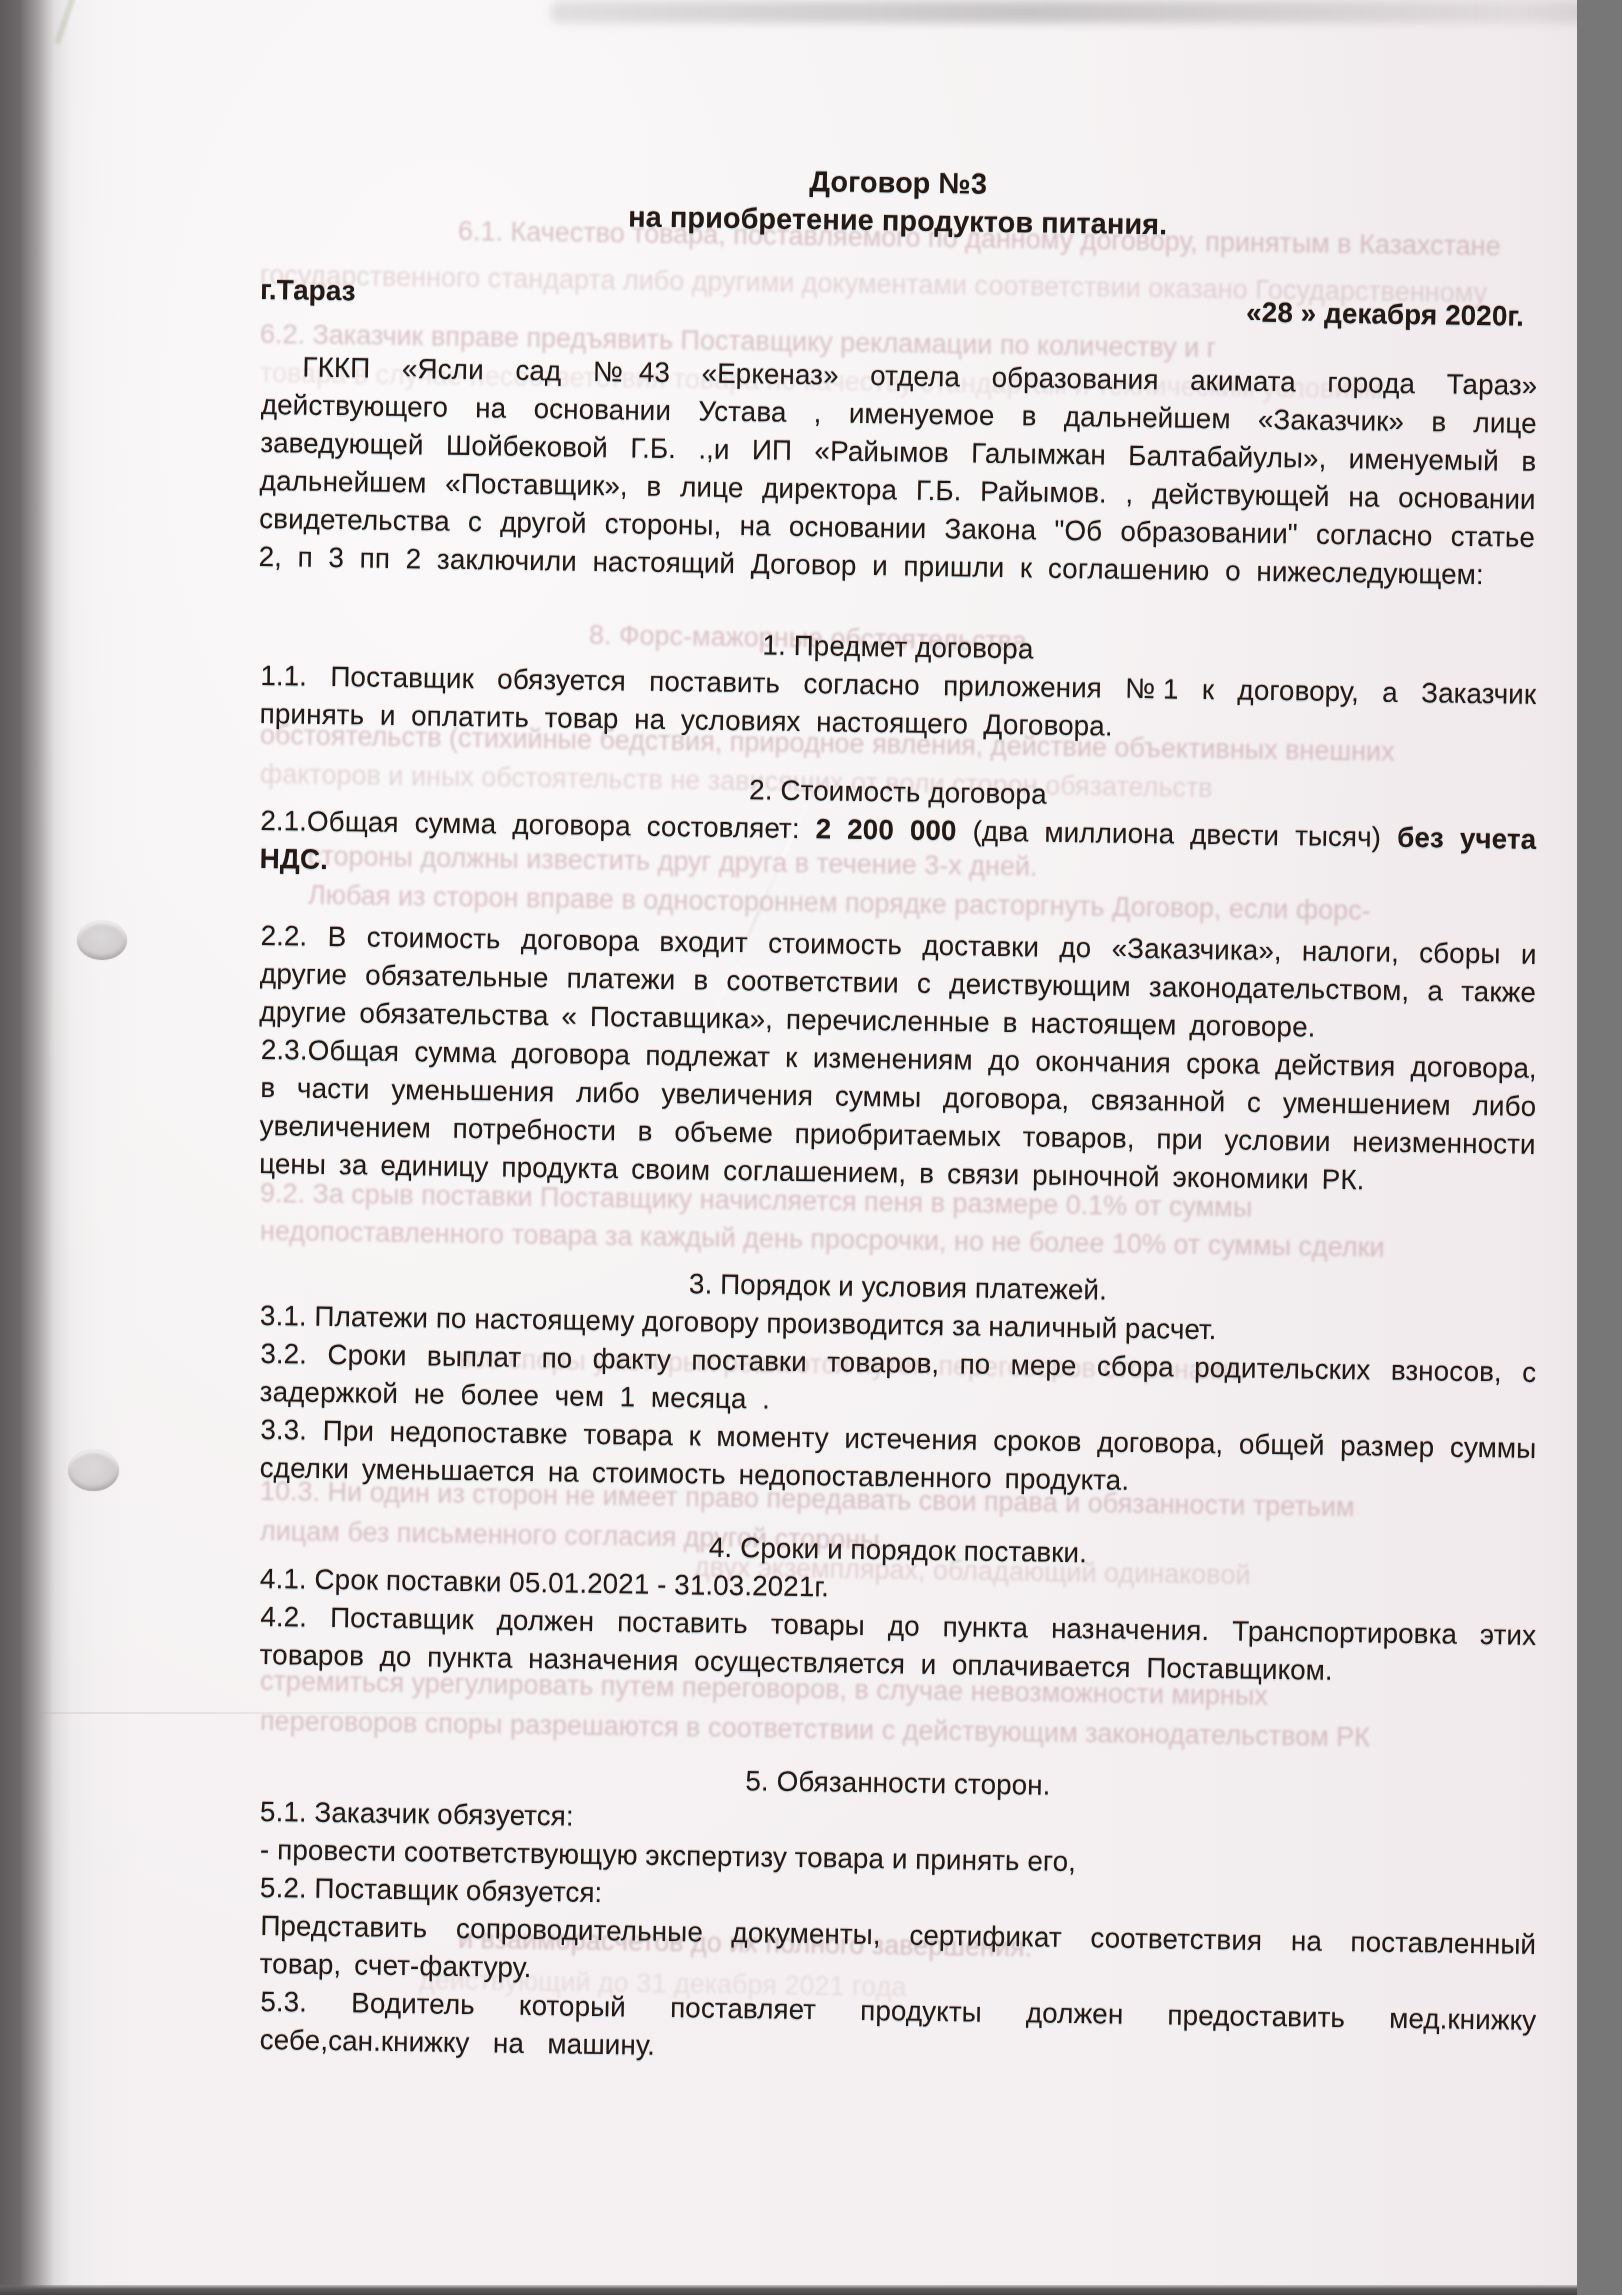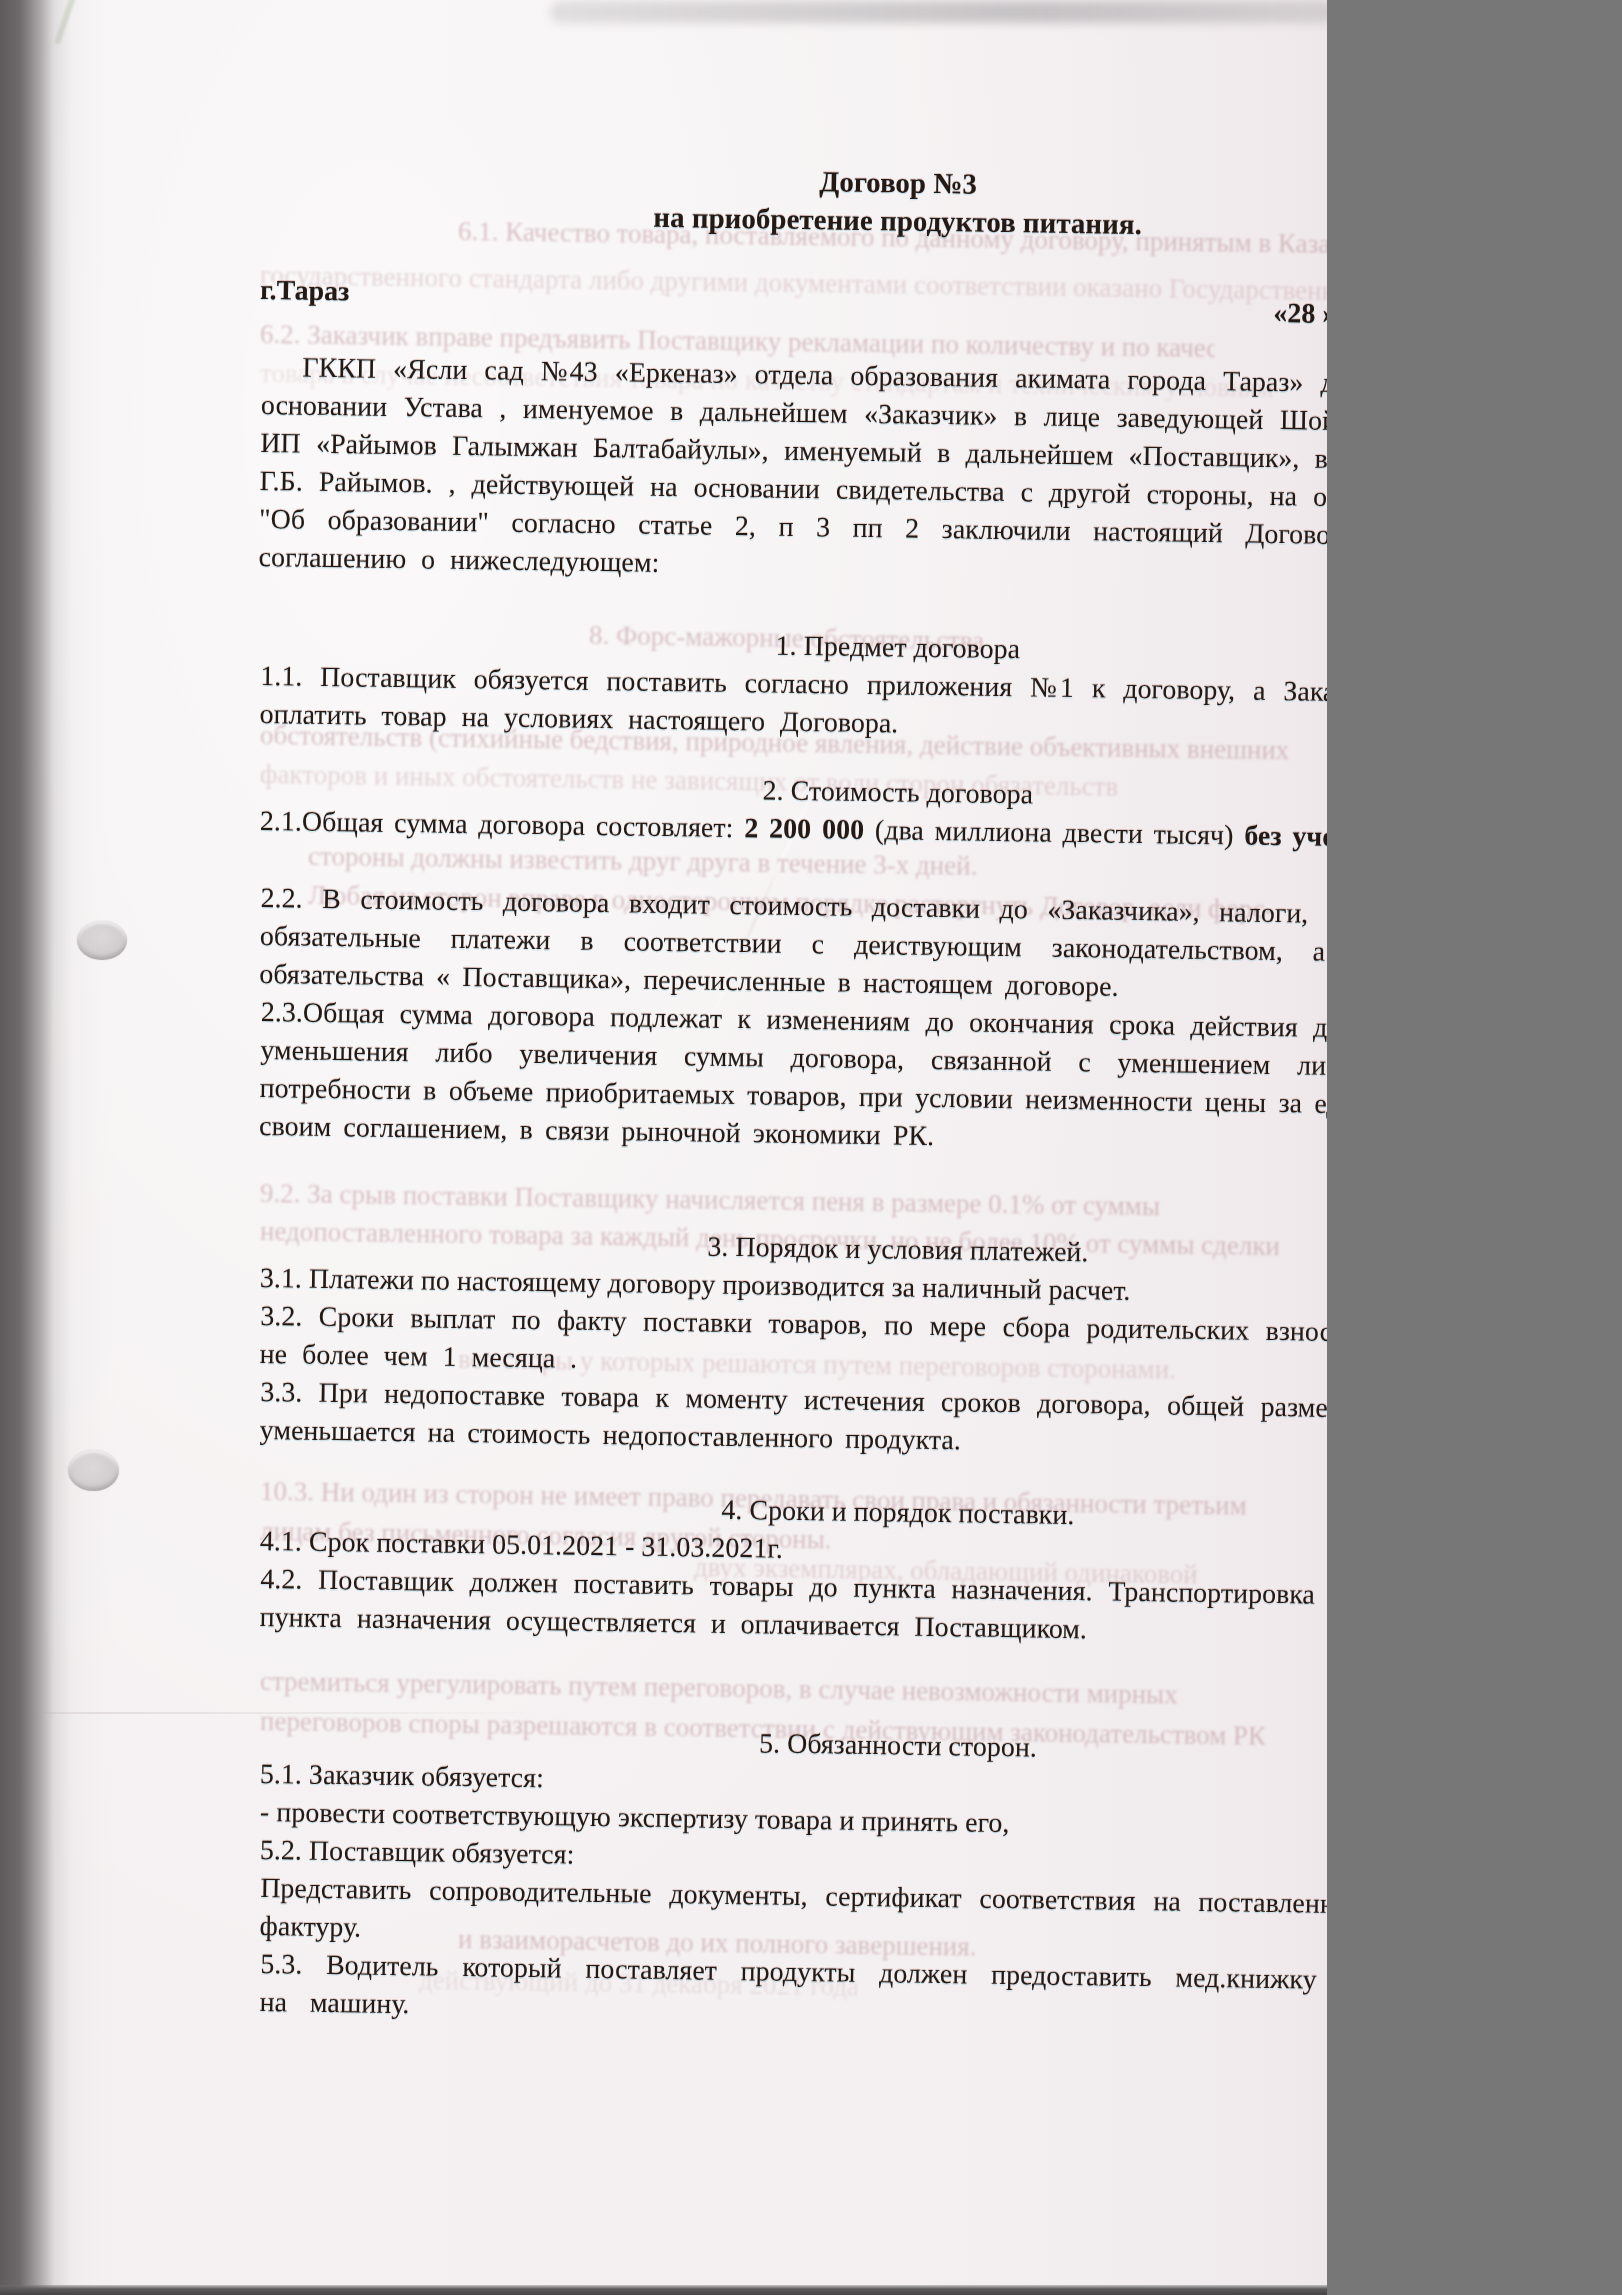--- a/index.html
+++ b/index.html
@@ -1,20 +1,20 @@
 <!DOCTYPE html>
 <html style="font-size:10.5px"><head>
 <meta charset="utf-8">
 <style>
   html,body{margin:0;padding:0;background:#777;}
   .page{
     position:relative;
-    width:1327px;height:2295px;
+    width:1577px;height:2295px;
     overflow:hidden;
-    font-family:Liberation Serif, serif;
+    font-family:Liberation Sans, sans-serif;
     background:
       radial-gradient(ellipse at 28% 18%, rgba(255,255,255,.55), rgba(255,255,255,0) 62%),
       linear-gradient(90deg, #eceaea 0%, #f5f1f2 9%, #f4f0f1 66%, #f0eaec 97%, #eee7ea 100%),
       #f3efef;
   }
   
   .edge-left{
     position:absolute;left:0;top:0;bottom:0;width:98px;
     background:linear-gradient(90deg,
       #5f5b5c 0px, #6e6a6b 19.6px, #8a8687 29px, #a5a1a2 38px,

